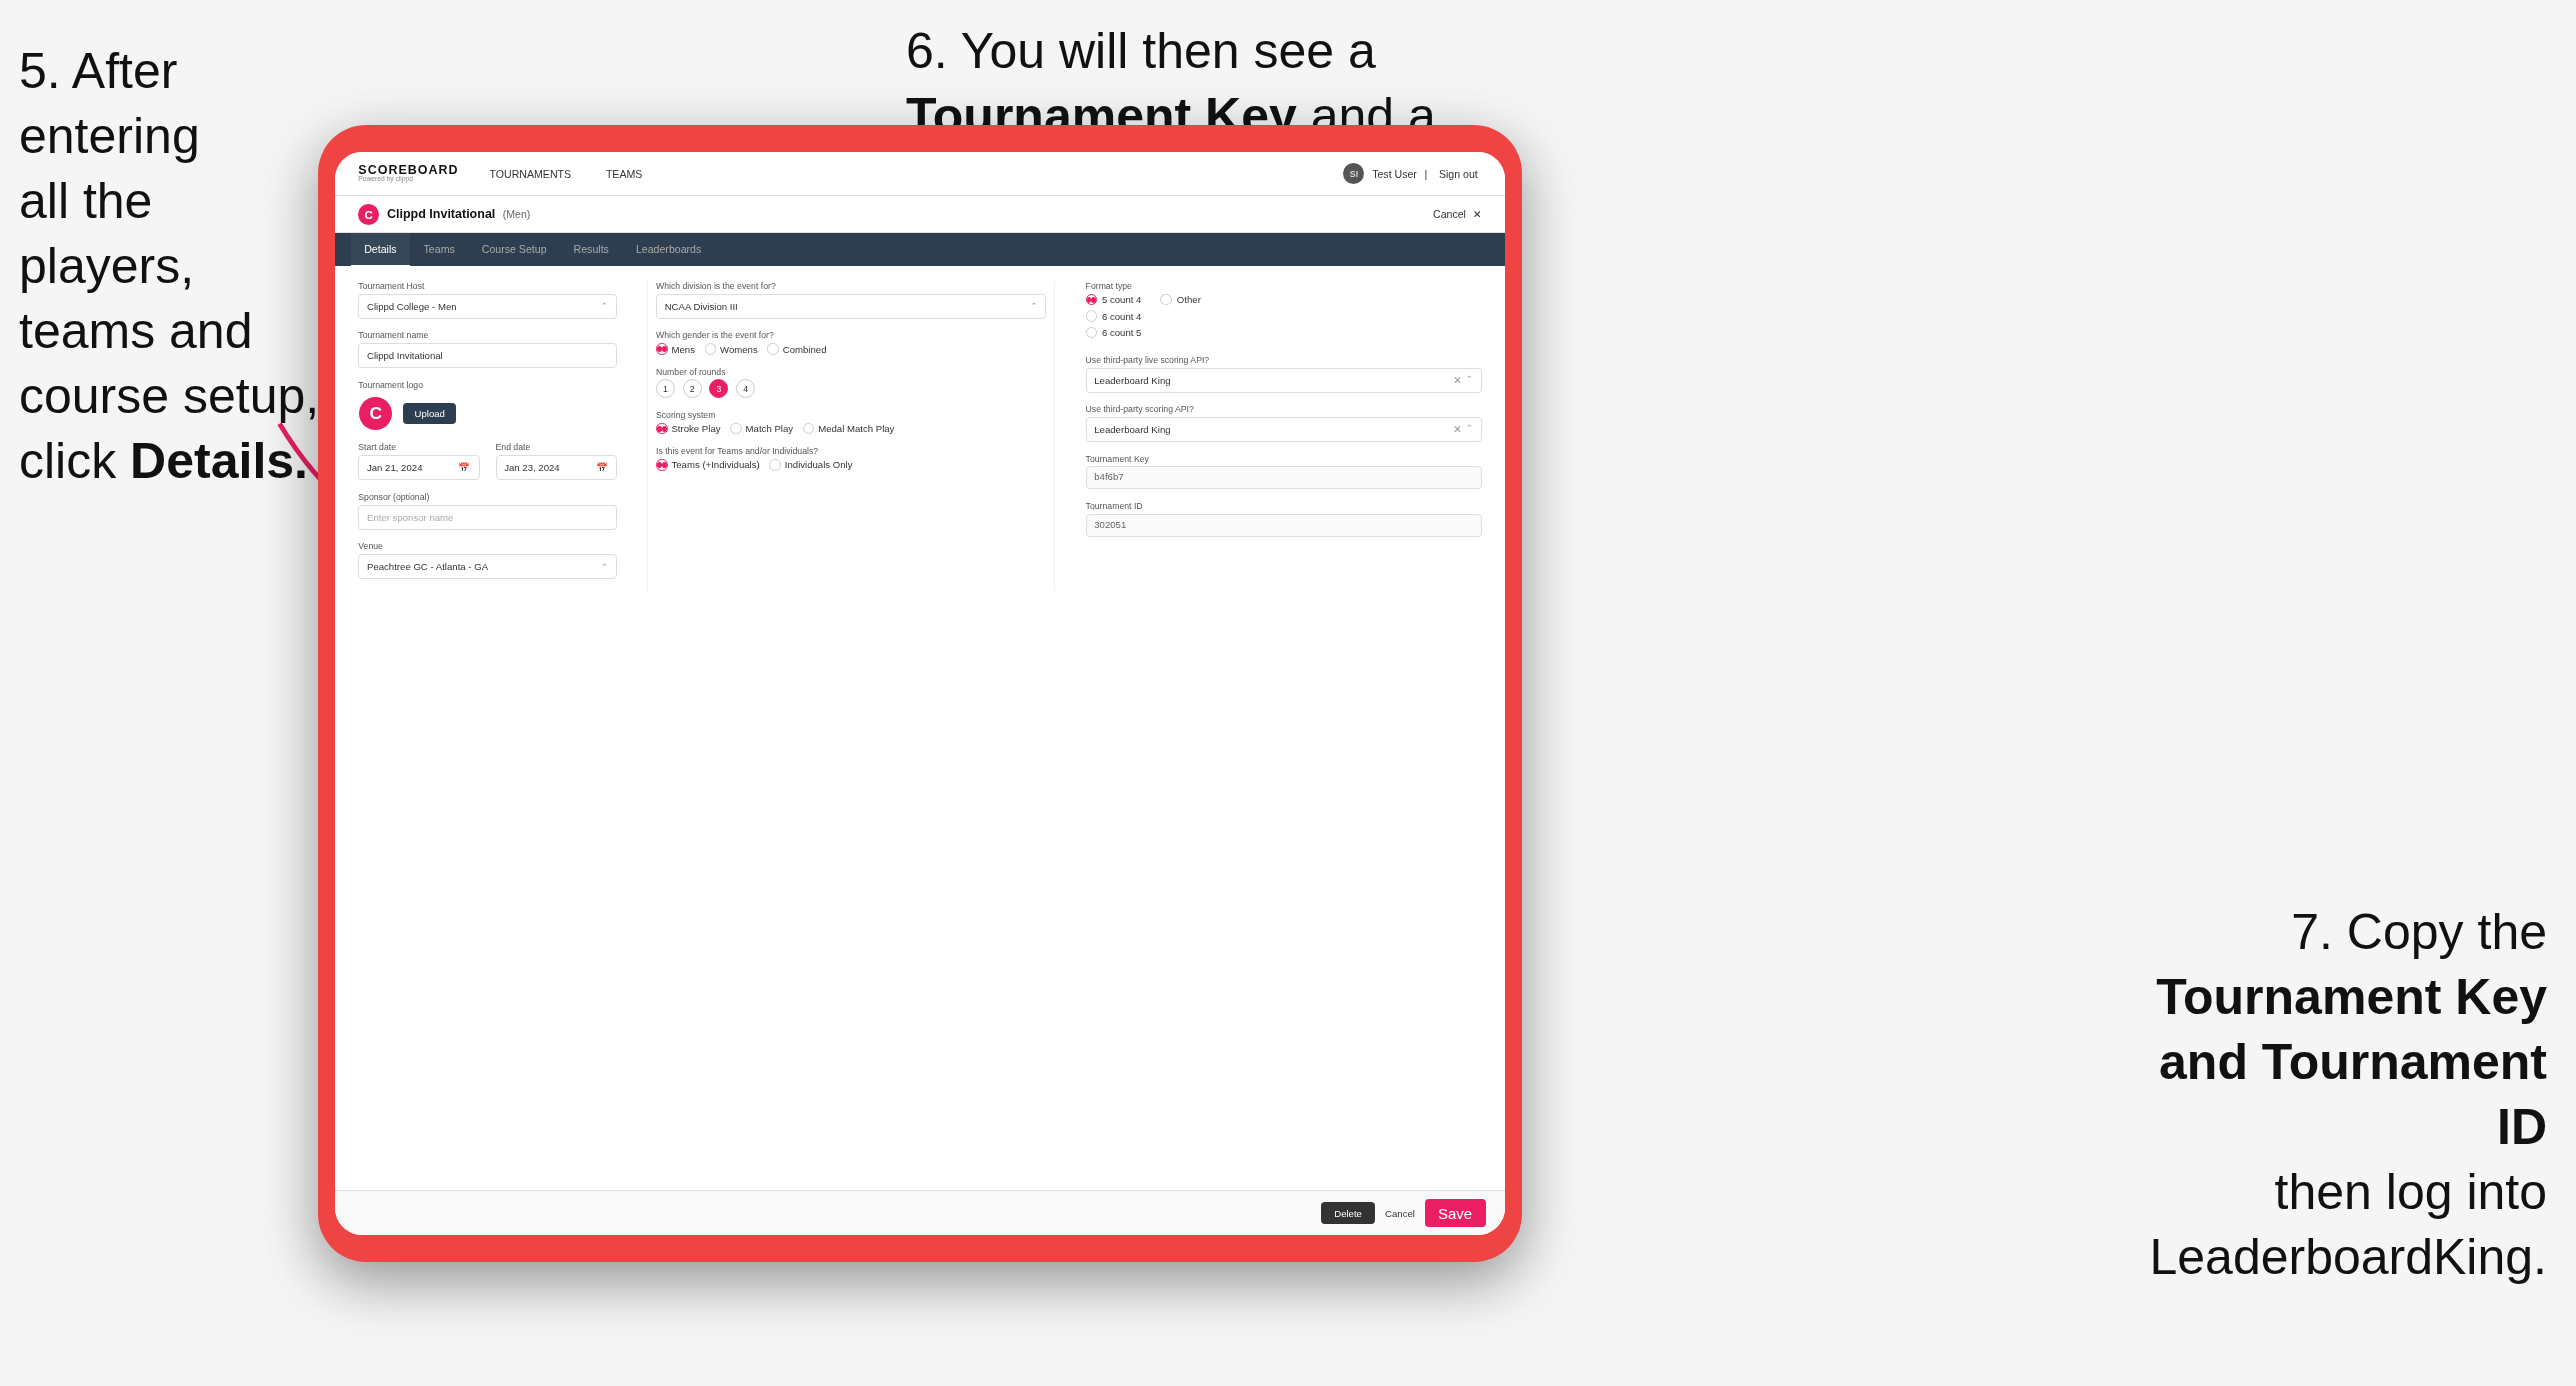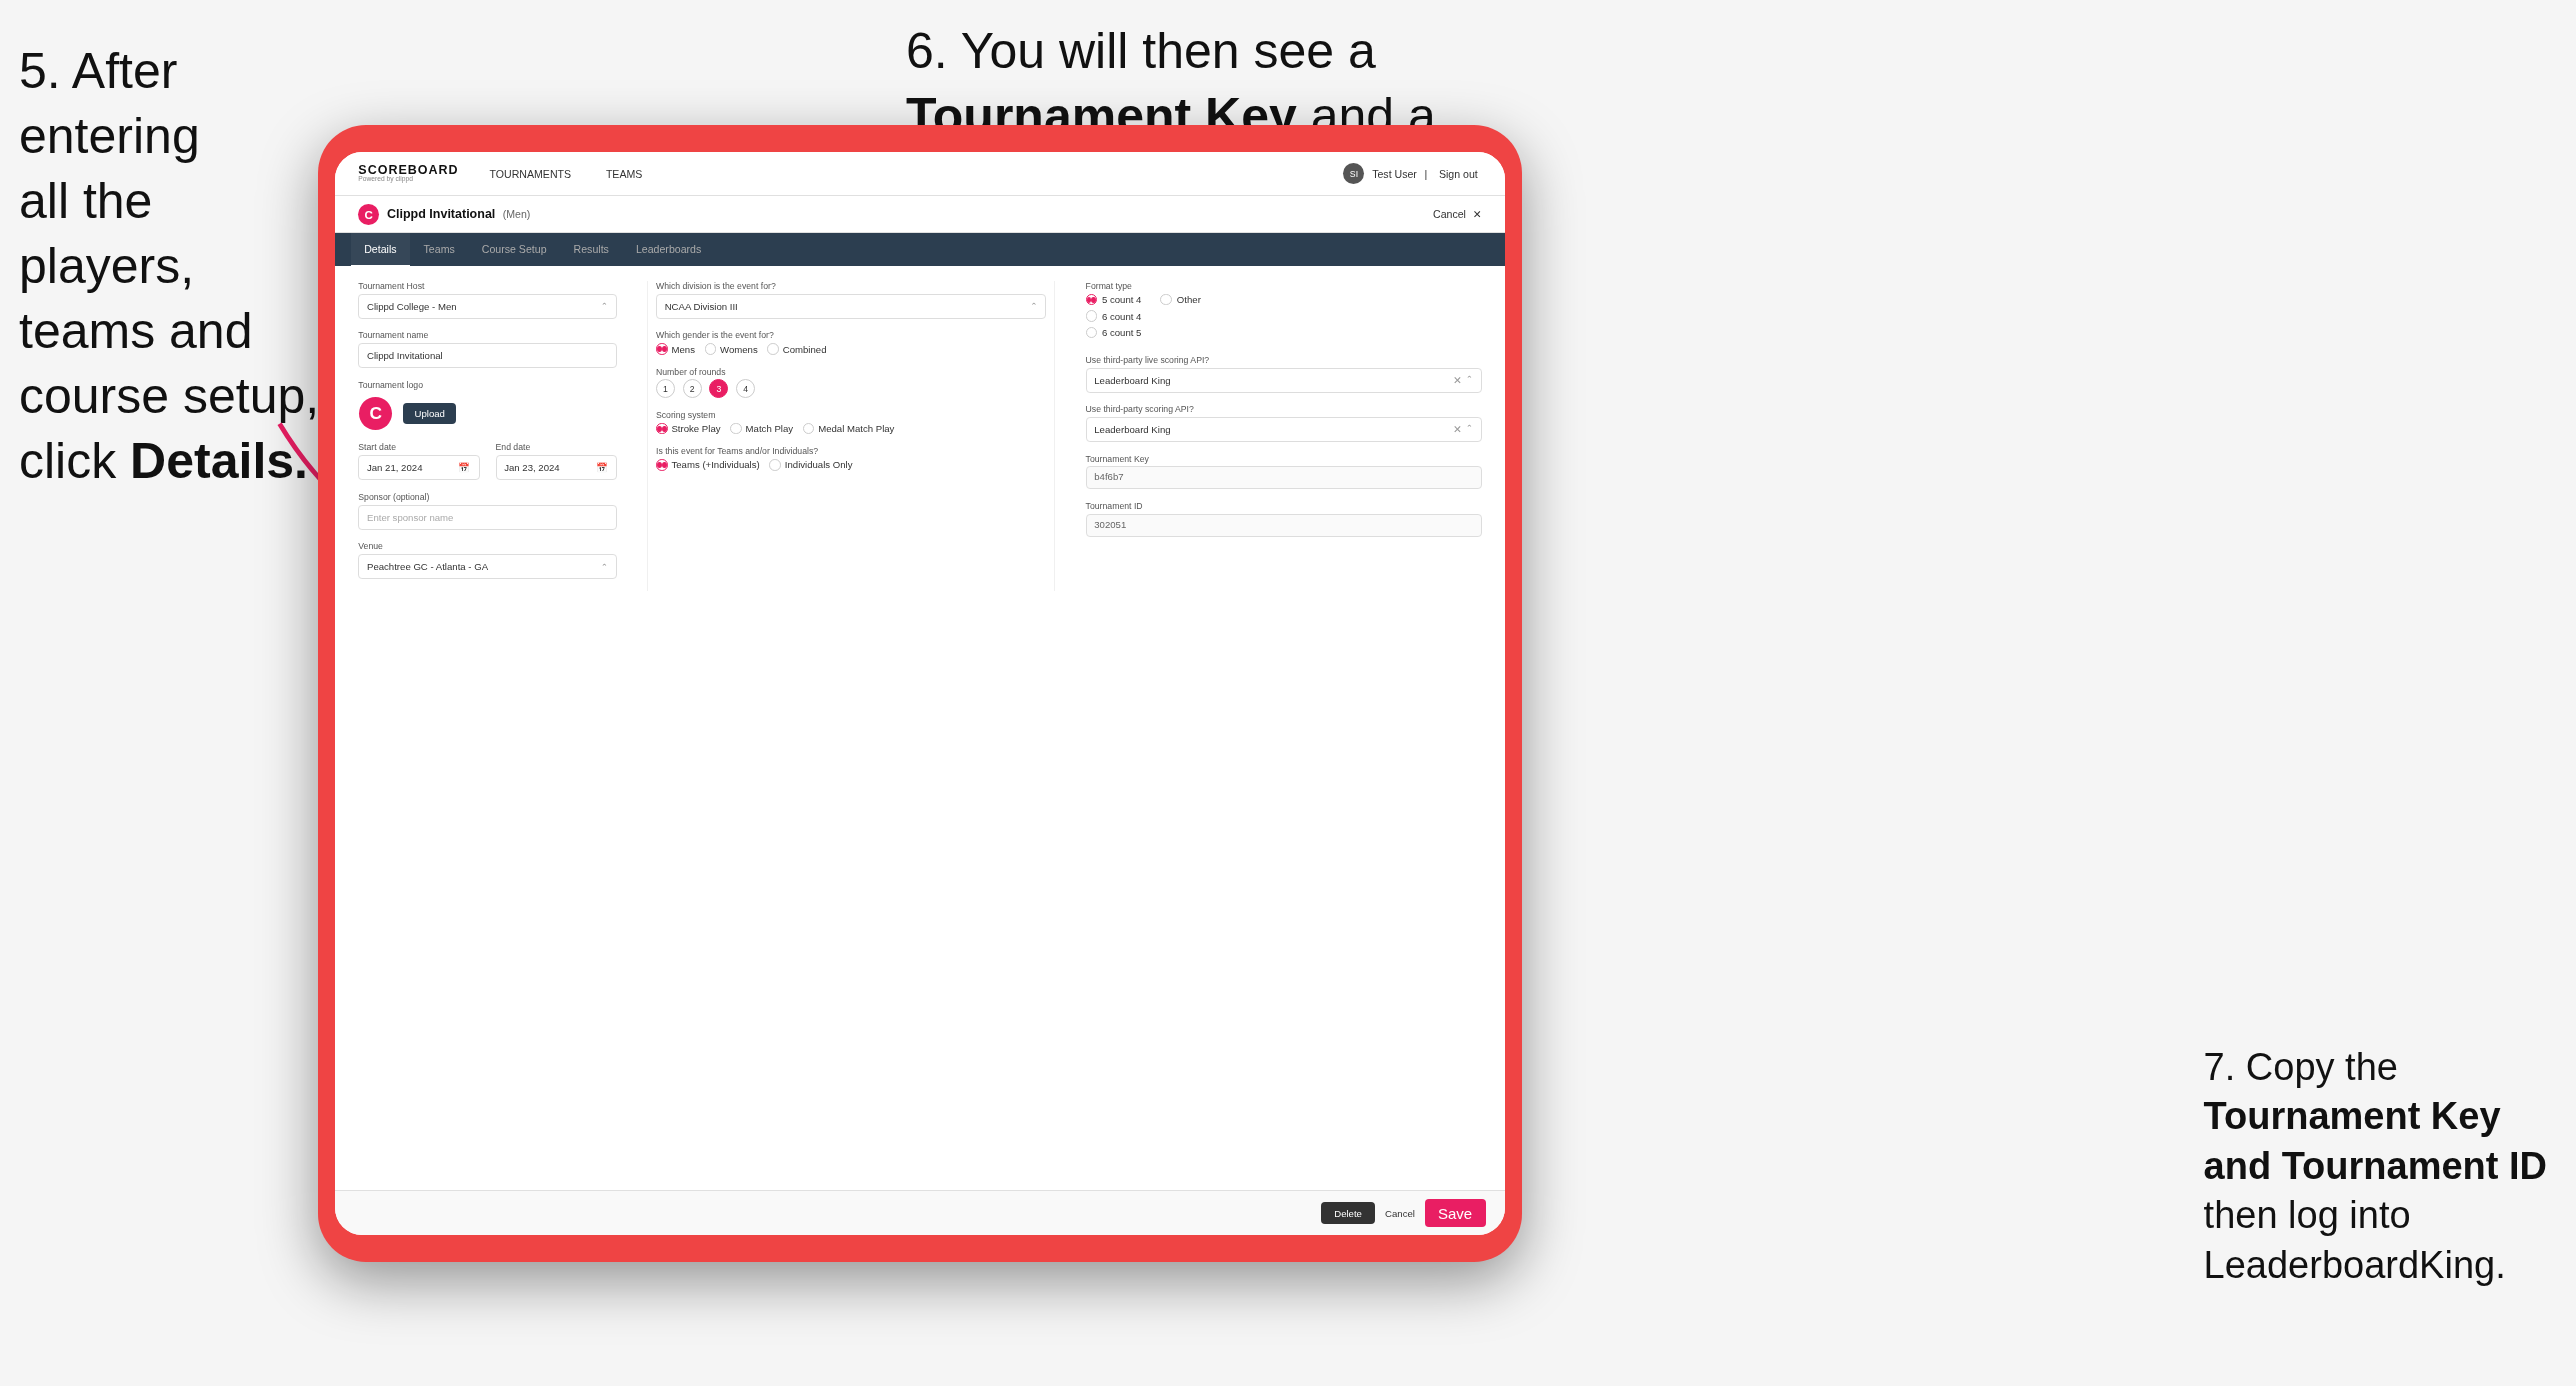--- a/index.html
+++ b/index.html
@@ -32,24 +32,25 @@
       line-height: 1.3;
       color: #111;
       max-width: 674px;
     }
     .annotation-top-right strong { font-weight: 700; }
 
     .annotation-bottom-right {
       position: absolute;
       right: 29px;
       bottom: 96px;
-      font-size: 38px;
+      font-size: 50px;
       line-height: 1.3;
       color: #111;
       max-width: 405px;
+      text-align: right;
     }
     .annotation-bottom-right strong { font-weight: 700; }
 
     
     .arrows-overlay {
       position: absolute;
       top: 0; left: 0;
       width: 2576px;
       height: 1386px;
       pointer-events: none;

